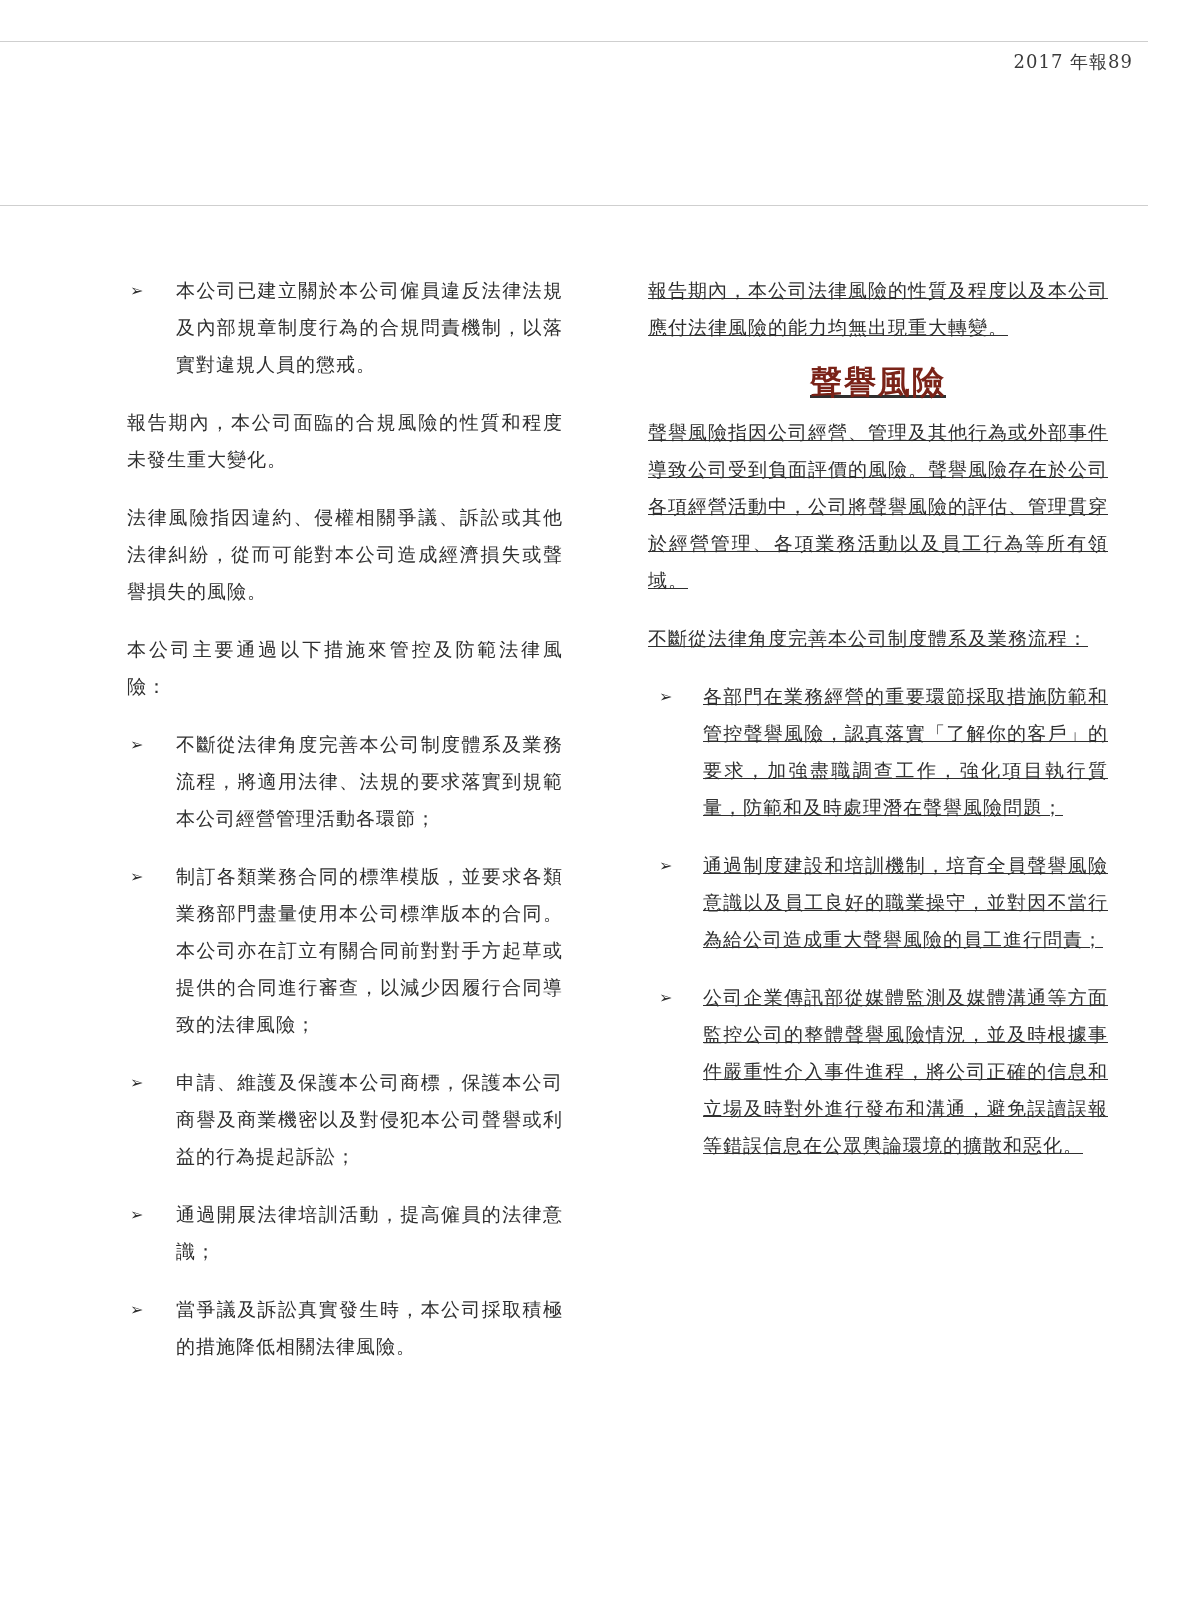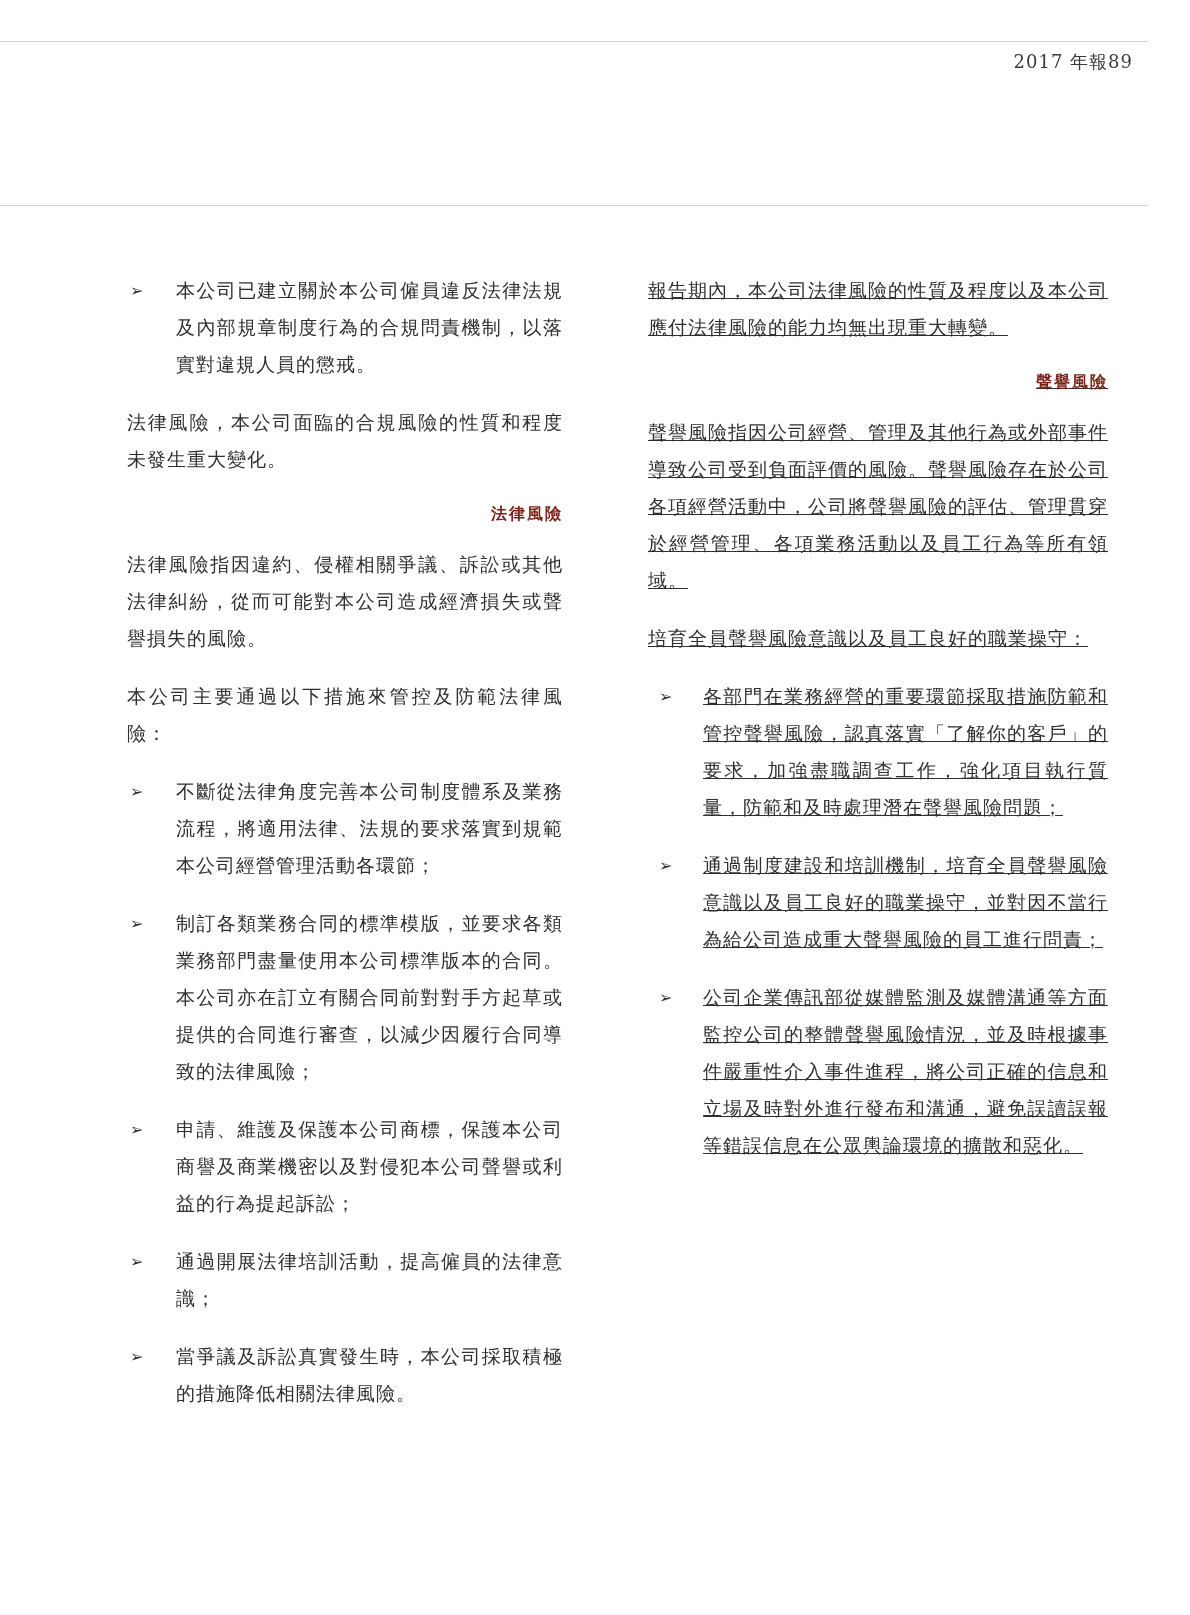--- a/index.html
+++ b/index.html
@@ -29,25 +29,25 @@
     letter-spacing:1px;
     text-align:justify;
     text-justify:inter-ideograph;
   }
   .col-left{left:83px;width:480px;}
   .col-right{left:648px;width:460px;text-decoration:underline;}
   
   .col-left .para,.col-left .bullet{margin-left:44px;}
   .para{margin:0 0 21px 0;}
   .sec-heading{
-    font-size:16px;line-height:30px;font-weight:bold;
+    font-size:32px;line-height:30px;font-weight:bold;
     color:var(--heading-color,#7a2318);
     letter-spacing:2px;
     margin:20px 0 17px 0;
-    text-align:right;
+    text-align:center;
   }
   .bullet{position:relative;padding-left:49px;margin:0 0 21px 0;}
   .bullet .marker{
     position:absolute;left:3px;top:0;
     font-size:16px;line-height:37px;color:#2f2f2f;
     letter-spacing:0;
   }
   .col-right .bullet{padding-left:55px;}
   .col-right .bullet .marker{left:11px;}
 </style>
@@ -56,32 +56,31 @@
 
 <div class="page" style="--heading-color: #7a2318; --body-color: #2f2f2f; --rule-color: #cfcfcf;">
   <div class="rule rule-top"></div>
   <div class="page-header">
     <span class="report-title">2017 年報</span><span class="page-num">89</span>
   </div>
   <div class="rule rule-mid"></div>
 
   <div class="col col-left" id="col-left">
       <div class="bullet"><span class="marker">➢</span><span class="bullet-text">本公司已建立關於本公司僱員違反法律法規及內部規章制度行為的合規問責機制，以落實對違規人員的懲戒。</span></div>
-      <p class="para">法律風險，本公司面臨的合規風險的性質和程度未發生重大變化。</p>
-      <h2 class="sec-heading">法律風險</h2>
+      <p class="para">報告期內，本公司面臨的合規風險的性質和程度未發生重大變化。</p>
       <p class="para">法律風險指因違約、侵權相關爭議、訴訟或其他法律糾紛，從而可能對本公司造成經濟損失或聲譽損失的風險。</p>
       <p class="para">本公司主要通過以下措施來管控及防範法律風險：</p>
       <div class="bullet"><span class="marker">➢</span><span class="bullet-text">不斷從法律角度完善本公司制度體系及業務流程，將適用法律、法規的要求落實到規範本公司經營管理活動各環節；</span></div>
       <div class="bullet"><span class="marker">➢</span><span class="bullet-text">制訂各類業務合同的標準模版，並要求各類業務部門盡量使用本公司標準版本的合同。本公司亦在訂立有關合同前對對手方起草或提供的合同進行審查，以減少因履行合同導致的法律風險；</span></div>
       <div class="bullet"><span class="marker">➢</span><span class="bullet-text">申請、維護及保護本公司商標，保護本公司商譽及商業機密以及對侵犯本公司聲譽或利益的行為提起訴訟；</span></div>
       <div class="bullet"><span class="marker">➢</span><span class="bullet-text">通過開展法律培訓活動，提高僱員的法律意識；</span></div>
       <div class="bullet"><span class="marker">➢</span><span class="bullet-text">當爭議及訴訟真實發生時，本公司採取積極的措施降低相關法律風險。</span></div>
     </div>
   <div class="col col-right" id="col-right">
       <p class="para">報告期內，本公司法律風險的性質及程度以及本公司應付法律風險的能力均無出現重大轉變。</p>
       <h2 class="sec-heading">聲譽風險</h2>
       <p class="para">聲譽風險指因公司經營、管理及其他行為或外部事件導致公司受到負面評價的風險。聲譽風險存在於公司各項經營活動中，公司將聲譽風險的評估、管理貫穿於經營管理、各項業務活動以及員工行為等所有領域。</p>
-      <p class="para">培育全員聲譽風險意識以及員工良好的職業操守：</p>
+      <p class="para">不斷從法律角度完善本公司制度體系及業務流程：</p>
       <div class="bullet"><span class="marker">➢</span><span class="bullet-text">各部門在業務經營的重要環節採取措施防範和管控聲譽風險，認真落實「了解你的客戶」的要求，加強盡職調查工作，強化項目執行質量，防範和及時處理潛在聲譽風險問題；</span></div>
       <div class="bullet"><span class="marker">➢</span><span class="bullet-text">通過制度建設和培訓機制，培育全員聲譽風險意識以及員工良好的職業操守，並對因不當行為給公司造成重大聲譽風險的員工進行問責；</span></div>
       <div class="bullet"><span class="marker">➢</span><span class="bullet-text">公司企業傳訊部從媒體監測及媒體溝通等方面監控公司的整體聲譽風險情況，並及時根據事件嚴重性介入事件進程，將公司正確的信息和立場及時對外進行發布和溝通，避免誤讀誤報等錯誤信息在公眾輿論環境的擴散和惡化。</span></div>
     </div>
 </div>
 
 </body></html>

